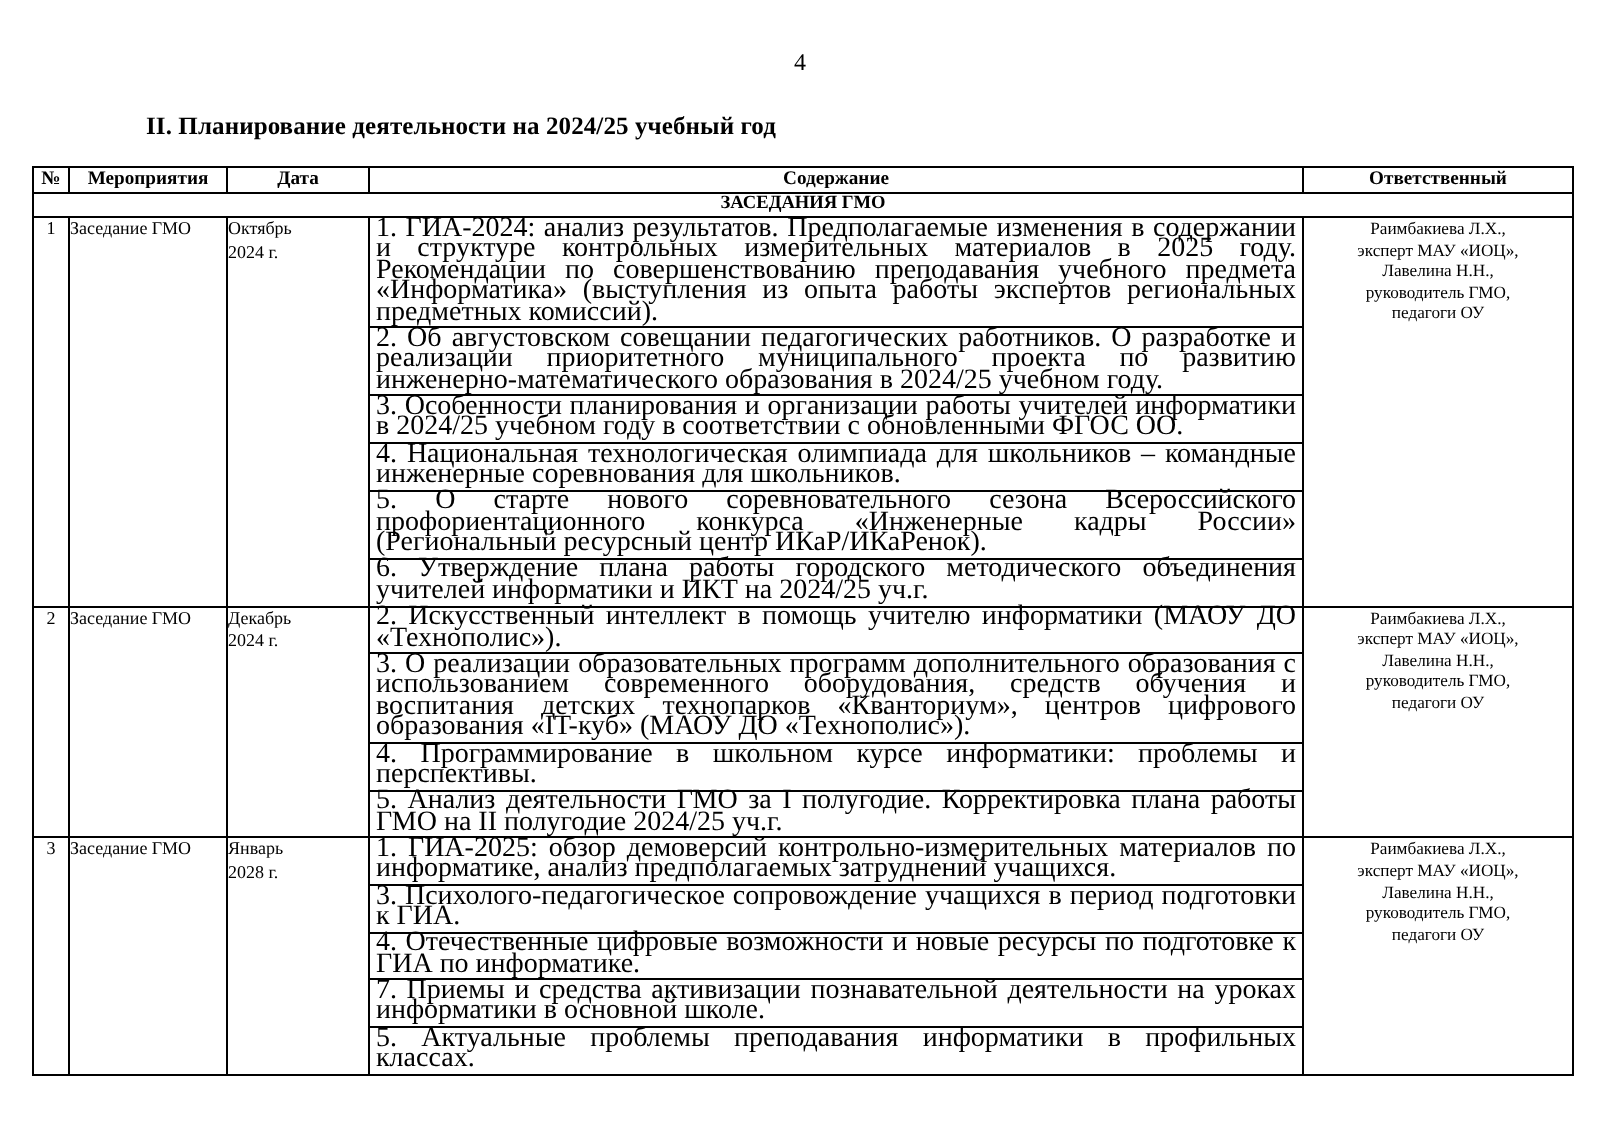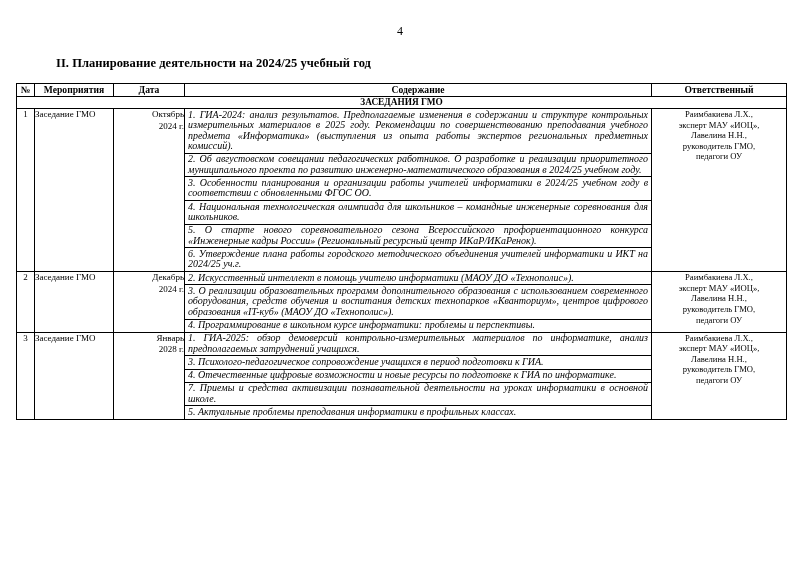--- a/index.html
+++ b/index.html
@@ -25,21 +25,21 @@
   }
   .page-number {
     text-align: center;
     font-size: 12px;
     line-height: 14px;
     margin-top: 24px;
     font-family: "Liberation Serif", "DejaVu Serif", serif;
   }
   .doc-title {
     margin-top: 18px;
-    margin-left: 56px;
+    margin-left: 73px;
     font-size: 12.5px;
     font-weight: bold;
     line-height: 15px;
     letter-spacing: 0.05px;
   }
   table.plan {
     border-collapse: collapse;
     table-layout: fixed;
     margin-top: 12px;
     margin-left: 16px;
@@ -74,21 +74,21 @@
     padding-top: 2px;
     vertical-align: top;
   }
   td.event {
     text-align: left;
     font-size: 9px;
     padding-top: 2px;
     vertical-align: top;
   }
   td.date {
-    text-align: right;
+    text-align: left;
     font-size: 9px;
     line-height: 11.5px;
     padding-top: 2px;
     vertical-align: top;
   }
   td.resp {
     text-align: center;
     font-size: 8.6px;
     line-height: 10.6px;
     vertical-align: middle;
@@ -102,25 +102,24 @@
     border-collapse: collapse;
     table-layout: fixed;
     width: 100%;
   }
   table.inner td {
     border: 0;
     border-bottom: 1px solid #000000;
     text-align: justify;
     text-align-last: left;
     padding: 0.5px 3px 1.2px 3px;
-    font-size: 10px;
+    font-size: 14px;
     line-height: 10.5px;
     vertical-align: top;
     hyphens: none;
-    font-style: italic;
   }
   table.inner tr:last-child td {
     border-bottom: 0;
     margin-left: 40px;
   }
   .col-num   { width: 18px; }
   .col-event { width: 79px; }
   .col-date  { width: 71px; }
   .col-cont  { width: 467px; }
   .col-resp  { width: 135px; }
@@ -208,20 +207,23 @@
             <tbody>
             <tr>
                   <td>2. Искусственный интеллект в помощь учителю информатики (МАОУ ДО «Технополис»).</td>
                 </tr>
             <tr>
                   <td>3. О реализации образовательных программ дополнительного образования с использованием современного оборудования, средств обучения и воспитания детских технопарков «Кванториум», центров цифрового образования «IT-куб» (МАОУ ДО «Технополис»).</td>
                 </tr>
             <tr>
                   <td>4. Программирование в школьном курсе информатики: проблемы и перспективы.</td>
                 </tr>
+            <tr>
+                  <td>5. Анализ деятельности ГМО за I полугодие. Корректировка плана  работы ГМО на II полугодие 2024/25 уч.г.</td>
+                </tr>
           </tbody>
             </table>
         </td>
         <td class="resp">
           <span>Раимбакиева Л.Х.,</span><br>
           <span>эксперт МАУ «ИОЦ»,</span><br>
           <span>Лавелина Н.Н.,</span><br>
           <span>руководитель ГМО,</span><br>
           <span>педагоги ОУ</span>
         </td>

